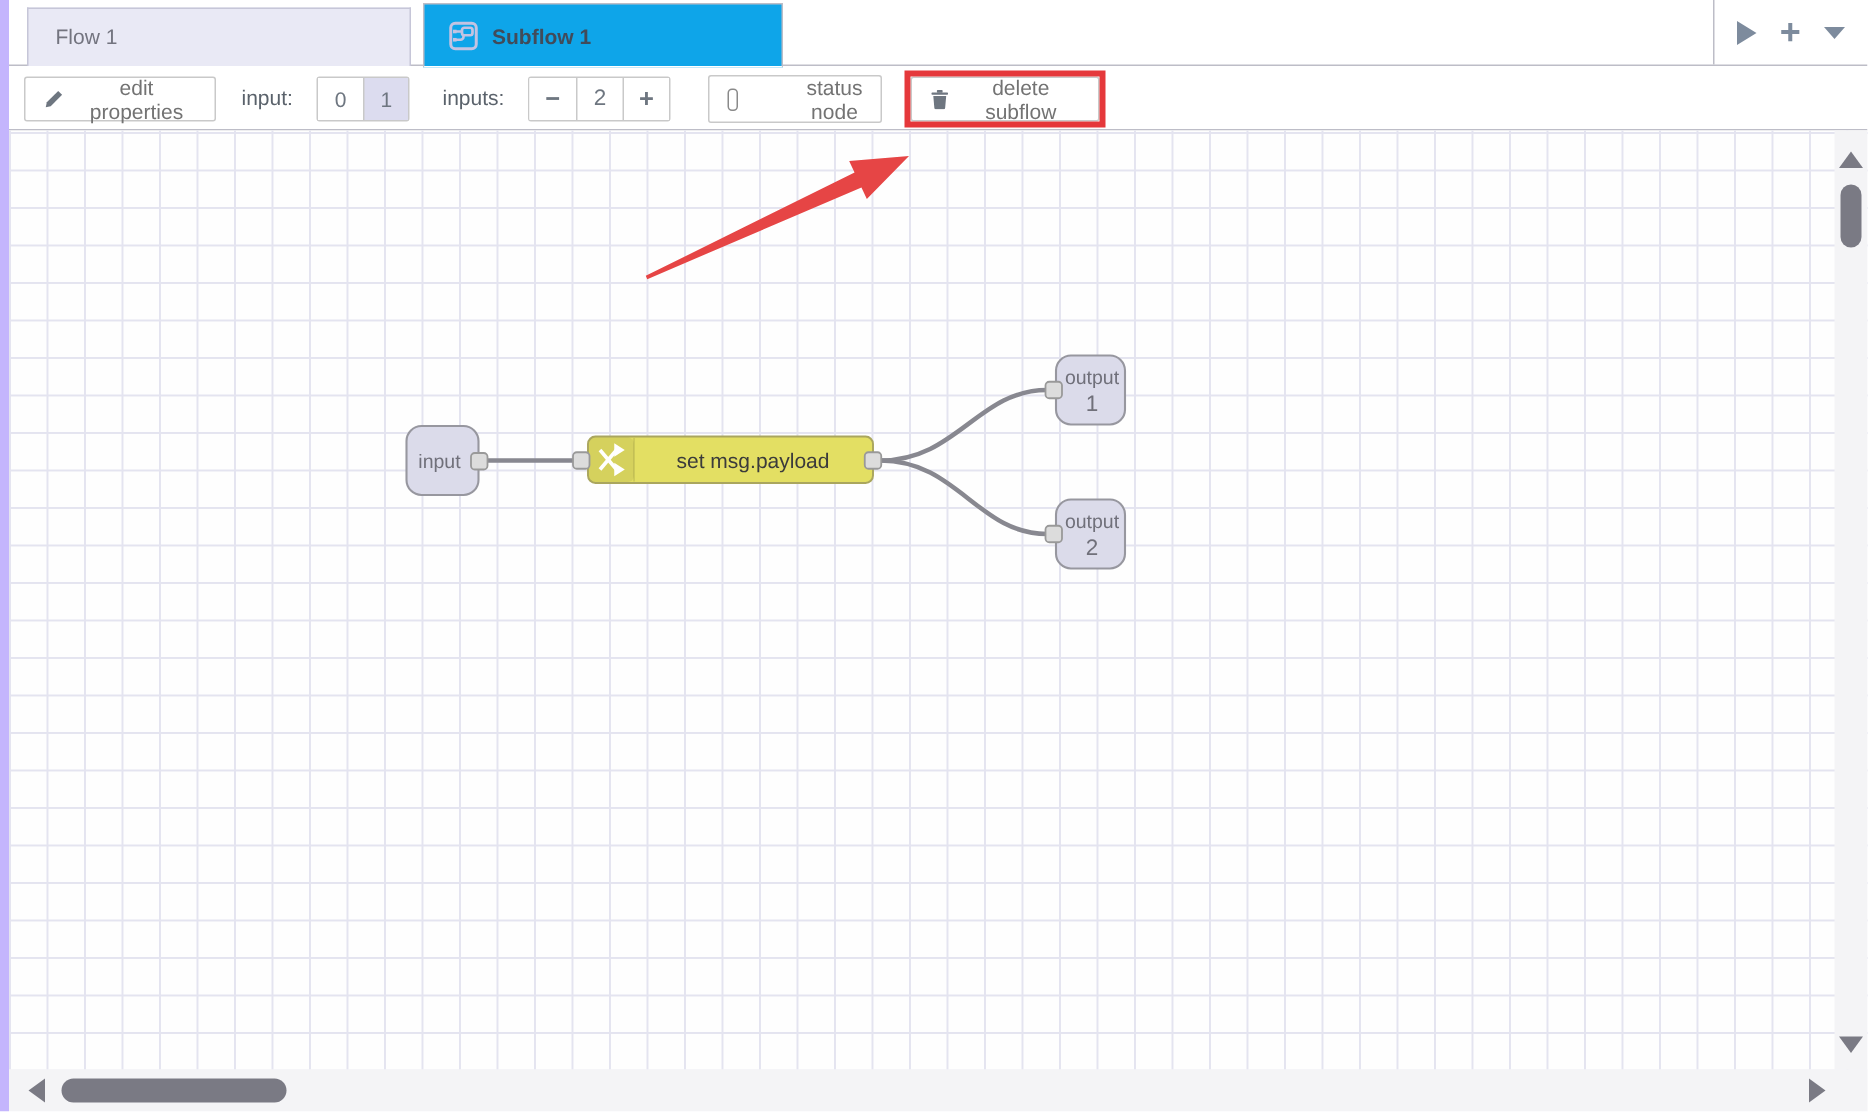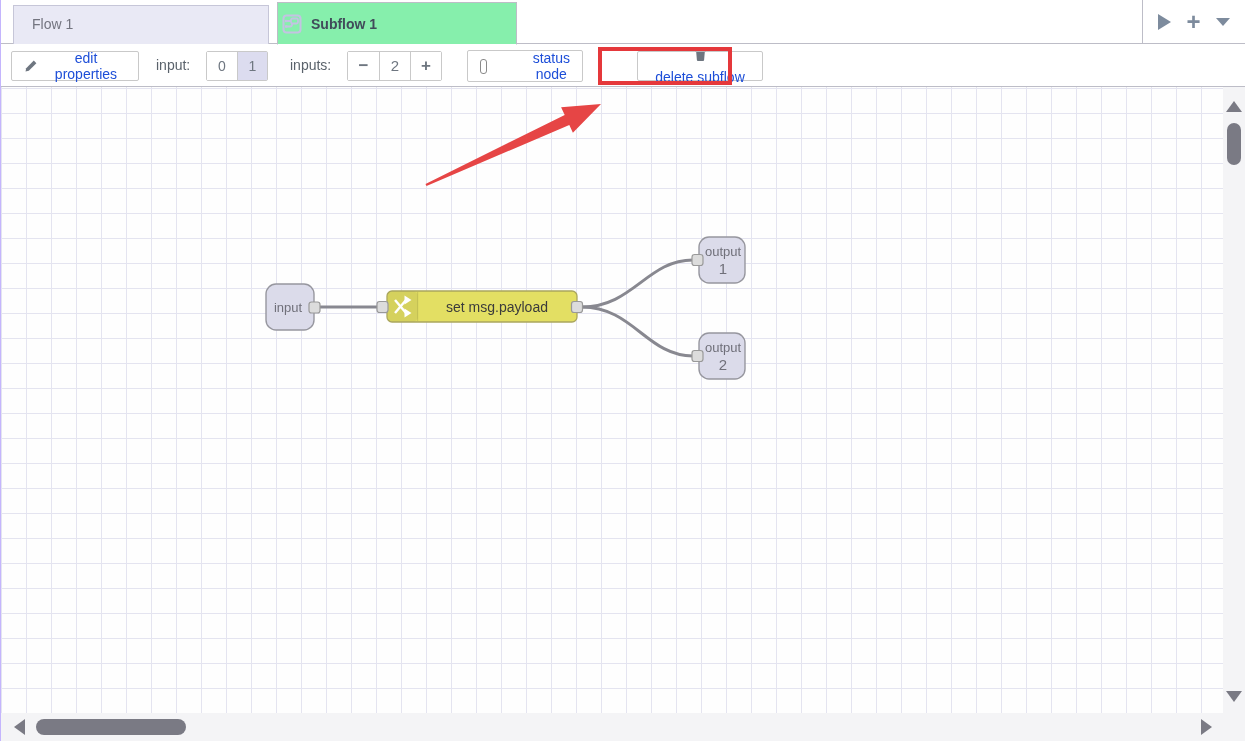--- a/index.html
+++ b/index.html
@@ -2,48 +2,48 @@
 <html><head>
 <meta charset="utf-8">
 <style>
   * { box-sizing: border-box; }
   html,body { margin:0; padding:0; }
   body {
     width:1245px; height:741px; overflow:hidden;
     font-family:"Liberation Sans", sans-serif;
     background:#fff;
   }
-  .app { position:relative; width:1245px; height:741px; border-left:1px solid #c4b5fd; }
+  .app { position:relative; width:1245px; height:741px; border-left:6px solid #c4b5fd; }
 
   
   .tabbar { position:absolute; left:0; top:0; width:100%; height:44px; background:#fff; border-bottom:1px solid #bdbdc7; }
   .tab-inactive {
     position:absolute; left:12px; top:5px; width:256px; height:39px;
     background:#e9e9f5; border:1px solid #c6c6d8; border-bottom:none;
     color:#73747f; font-size:14px; line-height:37px; padding-left:18px;
   }
   .tab-active {
     position:absolute; left:276px; top:2px; width:240px; height:43px;
-    background:#86efac; border:1px solid #bdbdc7; border-bottom:1px solid #fff;
+    background:#0ea5e9; border:1px solid #bdbdc7; border-bottom:1px solid #fff;
     color:#414b5a; font-size:14px; font-weight:bold;
-    display:flex; align-items:center; gap:9px; padding-left:4px; z-index:2;
+    display:flex; align-items:center; gap:9px; padding-left:16px; z-index:2;
   }
   .tabbar-controls {
     position:absolute; right:0; top:0; width:103px; height:43px;
     border-left:1px solid #bdbdc7; display:flex; align-items:center; justify-content:space-evenly;
   }
   .tri-right { width:0; height:0; border-top:8px solid transparent; border-bottom:8px solid transparent; border-left:13px solid #7d8b9d; }
   .tri-down  { width:0; height:0; border-left:7px solid transparent; border-right:7px solid transparent; border-top:8px solid #7d8b9d; }
   .plus-glyph { color:#7d8b9d; font-size:24px; font-weight:bold; line-height:20px; }
 
   
   .toolbar { position:absolute; left:0; top:44px; width:100%; height:43px; background:#fff; border-bottom:1px solid #bdbdc7; }
   .tb-btn {
     position:absolute; top:7px; height:30px; background:#fff;
-    border:1px solid #c9c9c9; border-radius:2px; color:#1d4ed8; font-size:14px;
+    border:1px solid #c9c9c9; border-radius:2px; color:#737373; font-size:14px;
     display:flex; align-items:center; justify-content:center; gap:8px; padding:0 12px;
   }
   .tb-label { position:absolute; top:0; height:42px; line-height:42px; color:#5a626b; font-size:14px; }
   .toggle-group { position:absolute; left:205px; top:7px; height:30px; display:flex; border:1px solid #c9c9c9; border-radius:2px; }
   .toggle { width:30px; text-align:center; line-height:28px; font-size:14px; color:#6e7680; background:#fff; }
   .toggle + .toggle { border-left:1px solid #c9c9c9; }
   .toggle.selected { background:#dcdcef; }
   .spin-group { position:absolute; left:346px; top:7px; height:30px; display:flex; border:1px solid #c9c9c9; border-radius:2px; }
   .spin-cell { width:31px; text-align:center; line-height:28px; font-size:15px; color:#6e7680; background:#fff; }
   .spin-cell + .spin-cell { border-left:1px solid #c9c9c9; }
@@ -132,21 +132,21 @@
       <div class="spin-cell op">−</div>
       <div class="spin-cell">2</div>
       <div class="spin-cell op">+</div>
     </div>
 
     <button class="tb-btn" style="left:466px; width:116px; top:6px; height:32px;gap:46px;">
       <span class="checkbox"></span>
       <span>status node</span>
     </button>
 
-    <button class="tb-btn" style="left:636px; width:126px;flex-direction:column;">
+    <button class="tb-btn" style="left:601px; width:126px;">
       <span style="display:inline-flex;">
         <svg width="13" height="14" viewBox="0 0 13 14">
           <rect x="1" y="2.6" width="11" height="1.6" rx="0.5" fill="#6e7680"></rect>
           <rect x="4.6" y="1" width="3.8" height="1.8" rx="0.5" fill="#6e7680"></rect>
           <path d="M2.2,5 h8.6 l-0.7,8 a1,1 0 0 1 -1,0.9 h-5.2 a1,1 0 0 1 -1,-0.9 z" fill="#6e7680"></path>
         </svg>
       </span>
       <span>delete subflow</span>
     </button>
 

